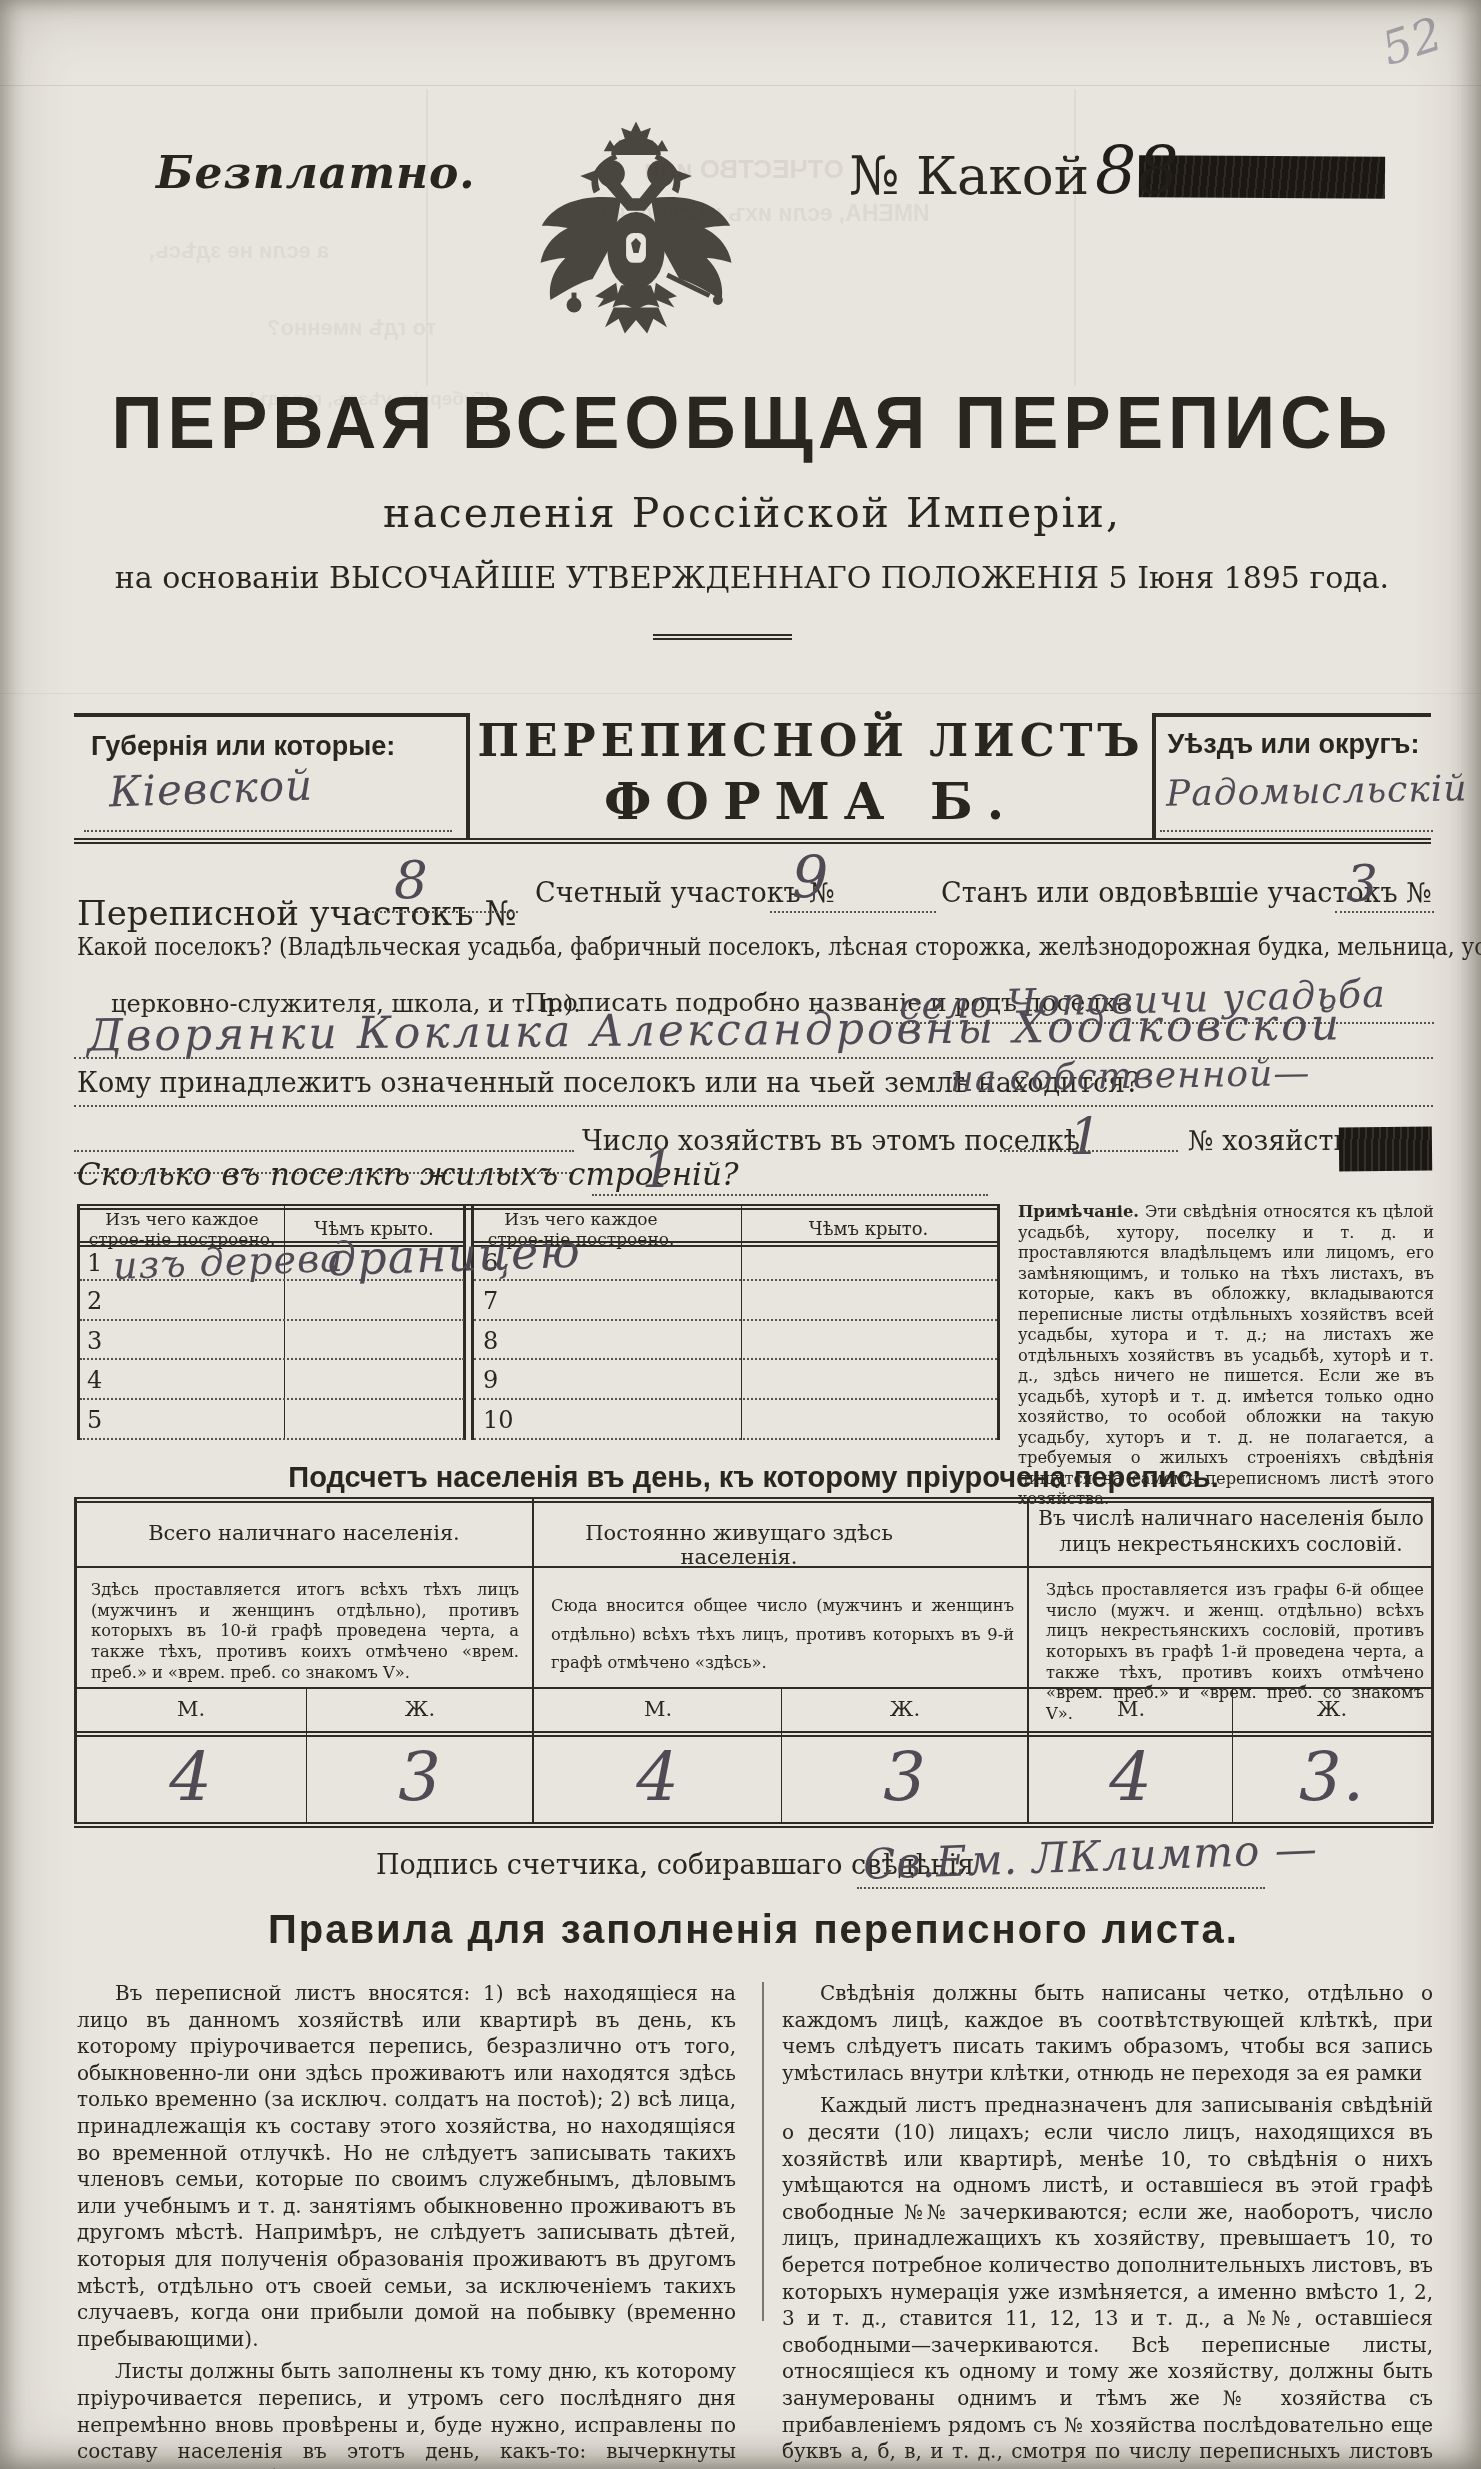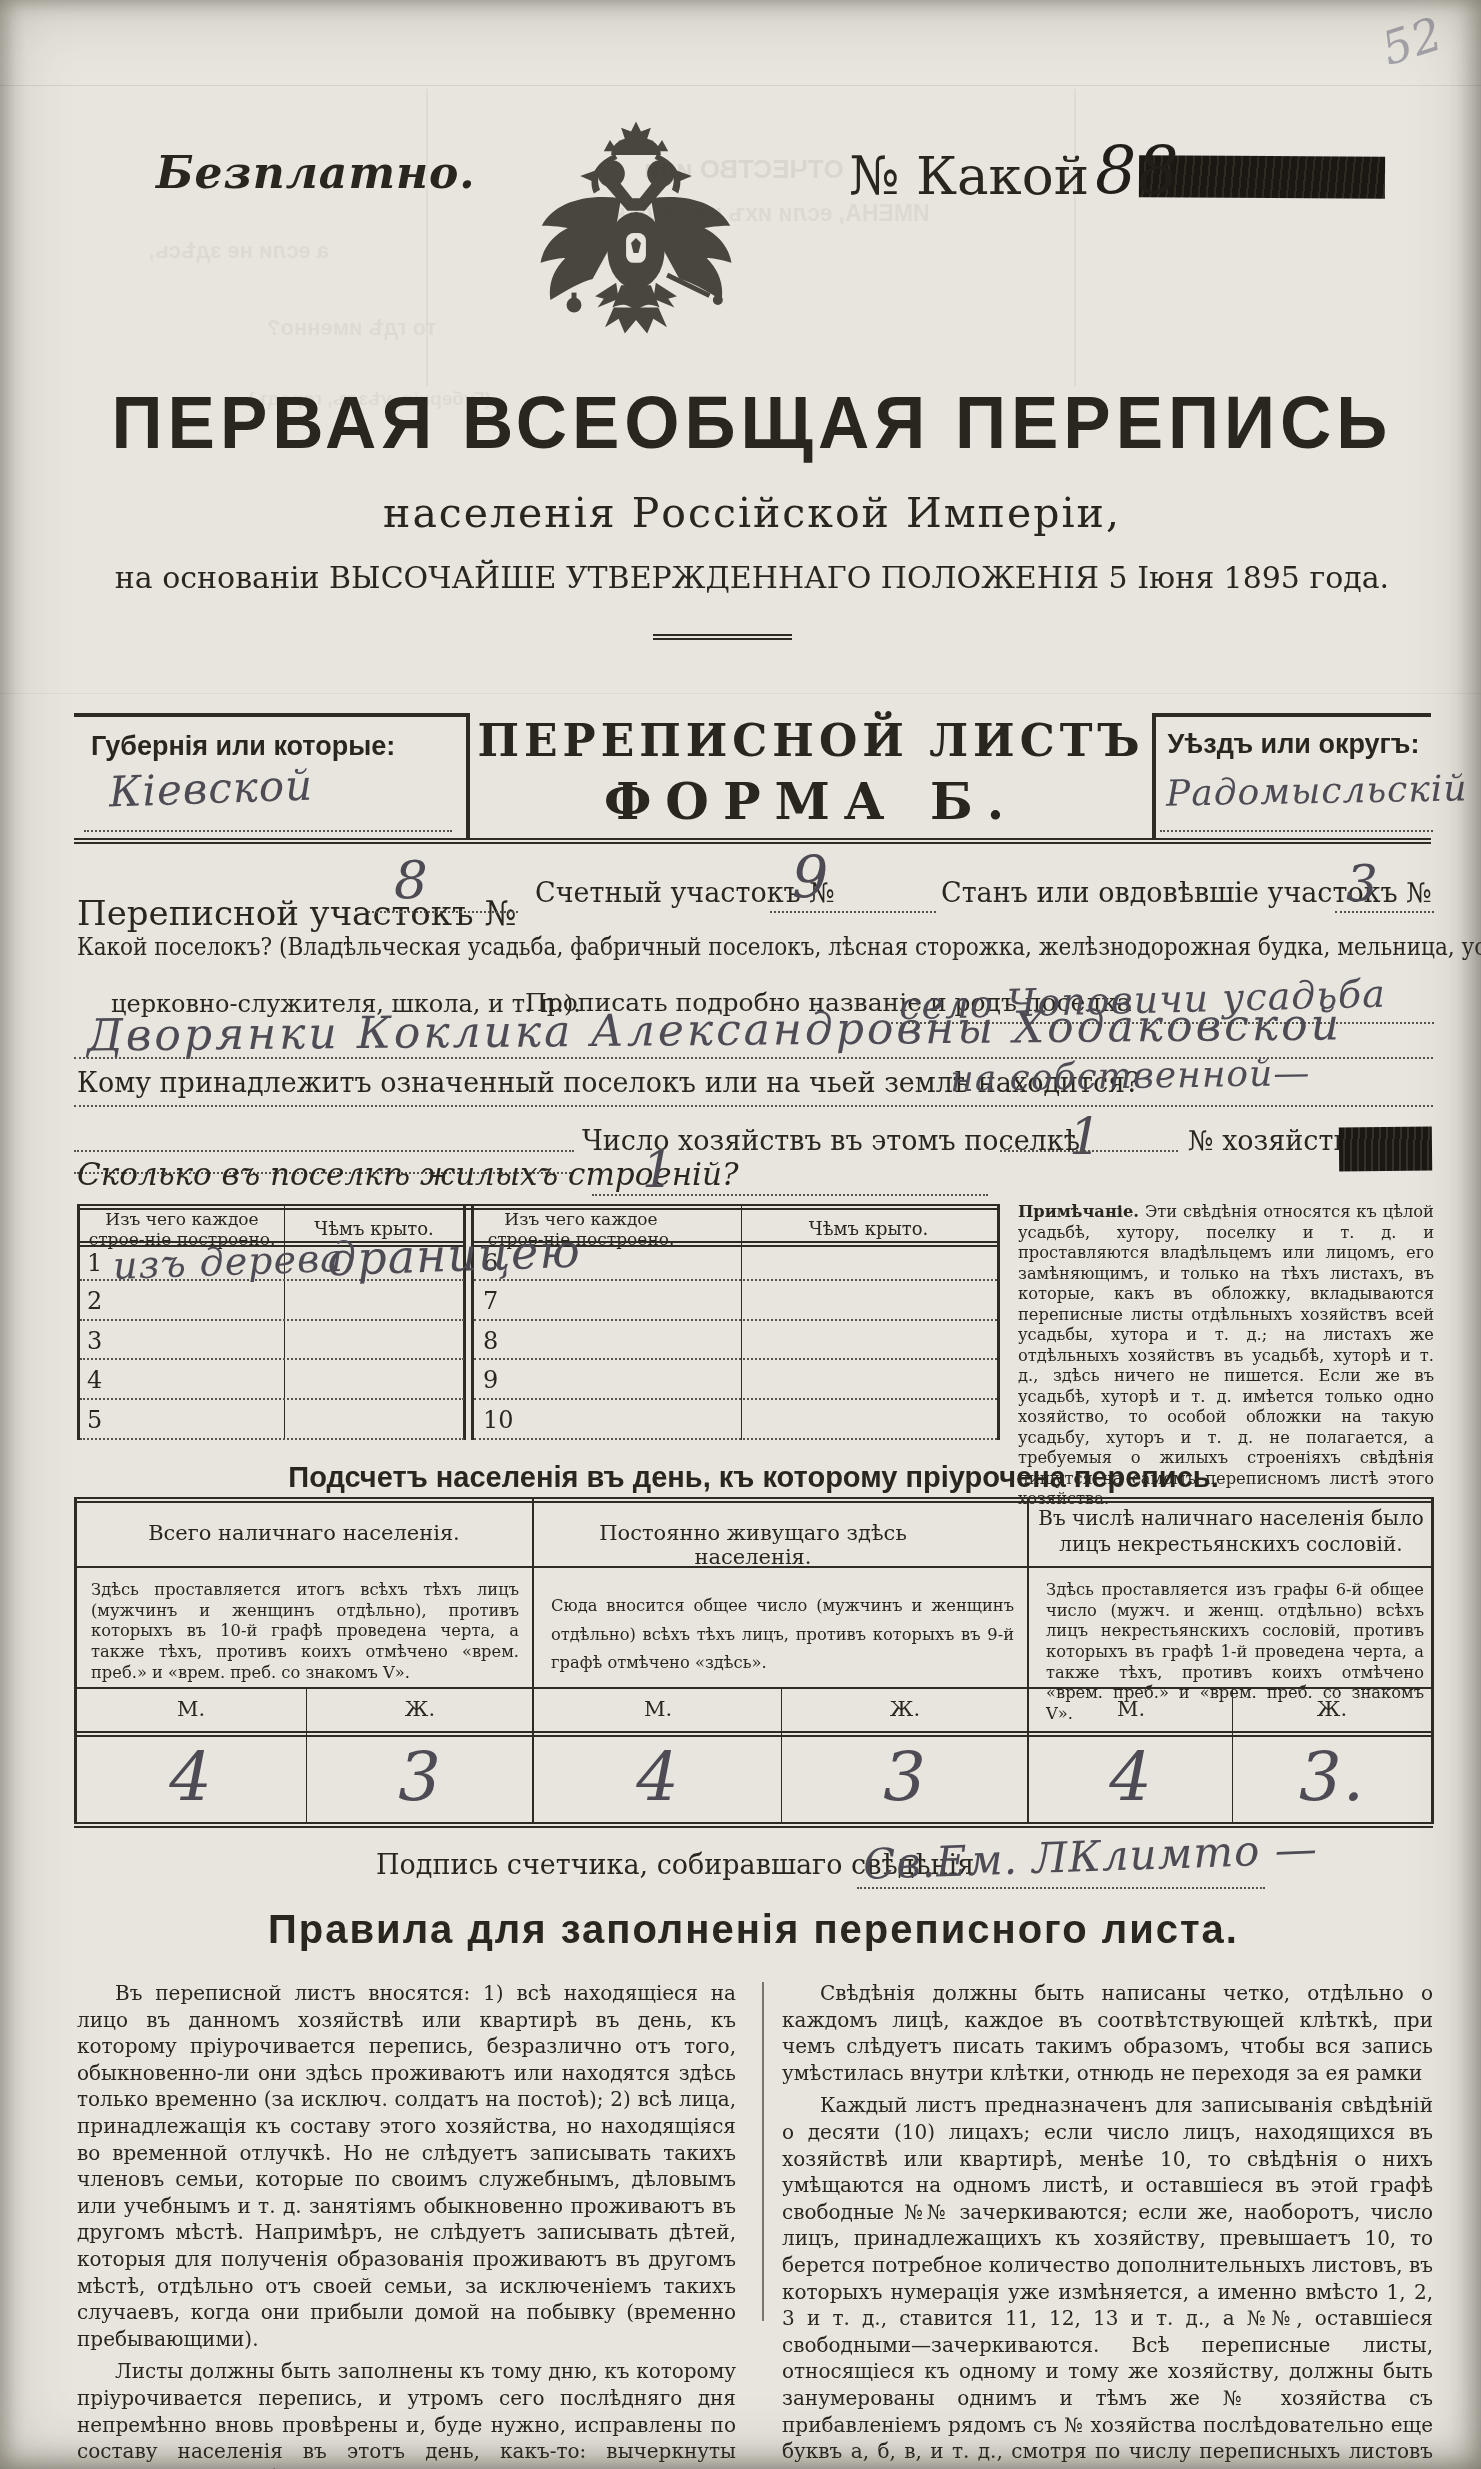--- a/index.html
+++ b/index.html
@@ -180,21 +180,21 @@
 
   <div class="abs sans nowrap" style="left:74px;top:1461px;width:1359px;text-align:center;font-size:29px;font-weight:bold;">Подсчетъ населенія въ день, къ которому пріурочена перепись.</div>
 
   <div class="abs dline" style="left:74px;top:1497px;width:1359px;"></div>
   <div class="abs vl" style="left:74px;top:1497px;width:3px;height:327px;"></div>
   <div class="abs vl" style="left:532px;top:1497px;width:2px;height:327px;"></div>
   <div class="abs vl" style="left:1027px;top:1497px;width:2px;height:327px;"></div>
   <div class="abs vl" style="left:1431px;top:1497px;width:3px;height:327px;"></div>
 
   <div class="abs print" style="left:77px;top:1521px;width:454px;text-align:center;font-size:21px;">Всего наличнаго населенія.</div>
-  <div class="abs print" style="left:534px;top:1521px;width:410px;text-align:center;font-size:21px;padding-left:14px;">Постоянно живущаго здѣсь населенія.</div>
+  <div class="abs print" style="left:534px;top:1521px;width:410px;text-align:center;font-size:21px;">Постоянно живущаго здѣсь населенія.</div>
   <div class="abs print" style="left:1033px;top:1505px;width:396px;text-align:center;font-size:20px;line-height:1.3;">Въ числѣ наличнаго населенія было лицъ некрестьянскихъ сословій.</div>
   <div class="abs hl" style="left:74px;top:1566px;width:1359px;height:2px;"></div>
 
   <div class="abs cell-desc jt" style="left:77px;top:1572px;width:428px;">Здѣсь проставляется итогъ всѣхъ тѣхъ лицъ (мужчинъ и женщинъ отдѣльно), противъ которыхъ въ 10-й графѣ проведена черта, а также тѣхъ, противъ коихъ отмѣчено «врем. преб.» и «врем. преб. со знакомъ V».</div>
   <div class="abs cell-desc jt" style="left:537px;top:1584px;width:463px;line-height:1.75;">Сюда вносится общее число (мужчинъ и женщинъ отдѣльно) всѣхъ тѣхъ лицъ, противъ которыхъ въ 9-й графѣ отмѣчено «здѣсь».</div>
   <div class="abs cell-desc jt" style="left:1032px;top:1572px;width:378px;">Здѣсь проставляется изъ графы 6-й общее число (мужч. и женщ. отдѣльно) всѣхъ лицъ некрестьянскихъ сословій, противъ которыхъ въ графѣ 1-й проведена черта, а также тѣхъ, противъ коихъ отмѣчено «врем. преб.» и «врем. преб. со знакомъ V».</div>
 
   <div class="abs hl" style="left:74px;top:1687px;width:1359px;height:2px;"></div>
   <div class="abs vl" style="left:306px;top:1687px;width:1px;height:137px;"></div>
   <div class="abs vl" style="left:781px;top:1687px;width:1px;height:137px;"></div>

